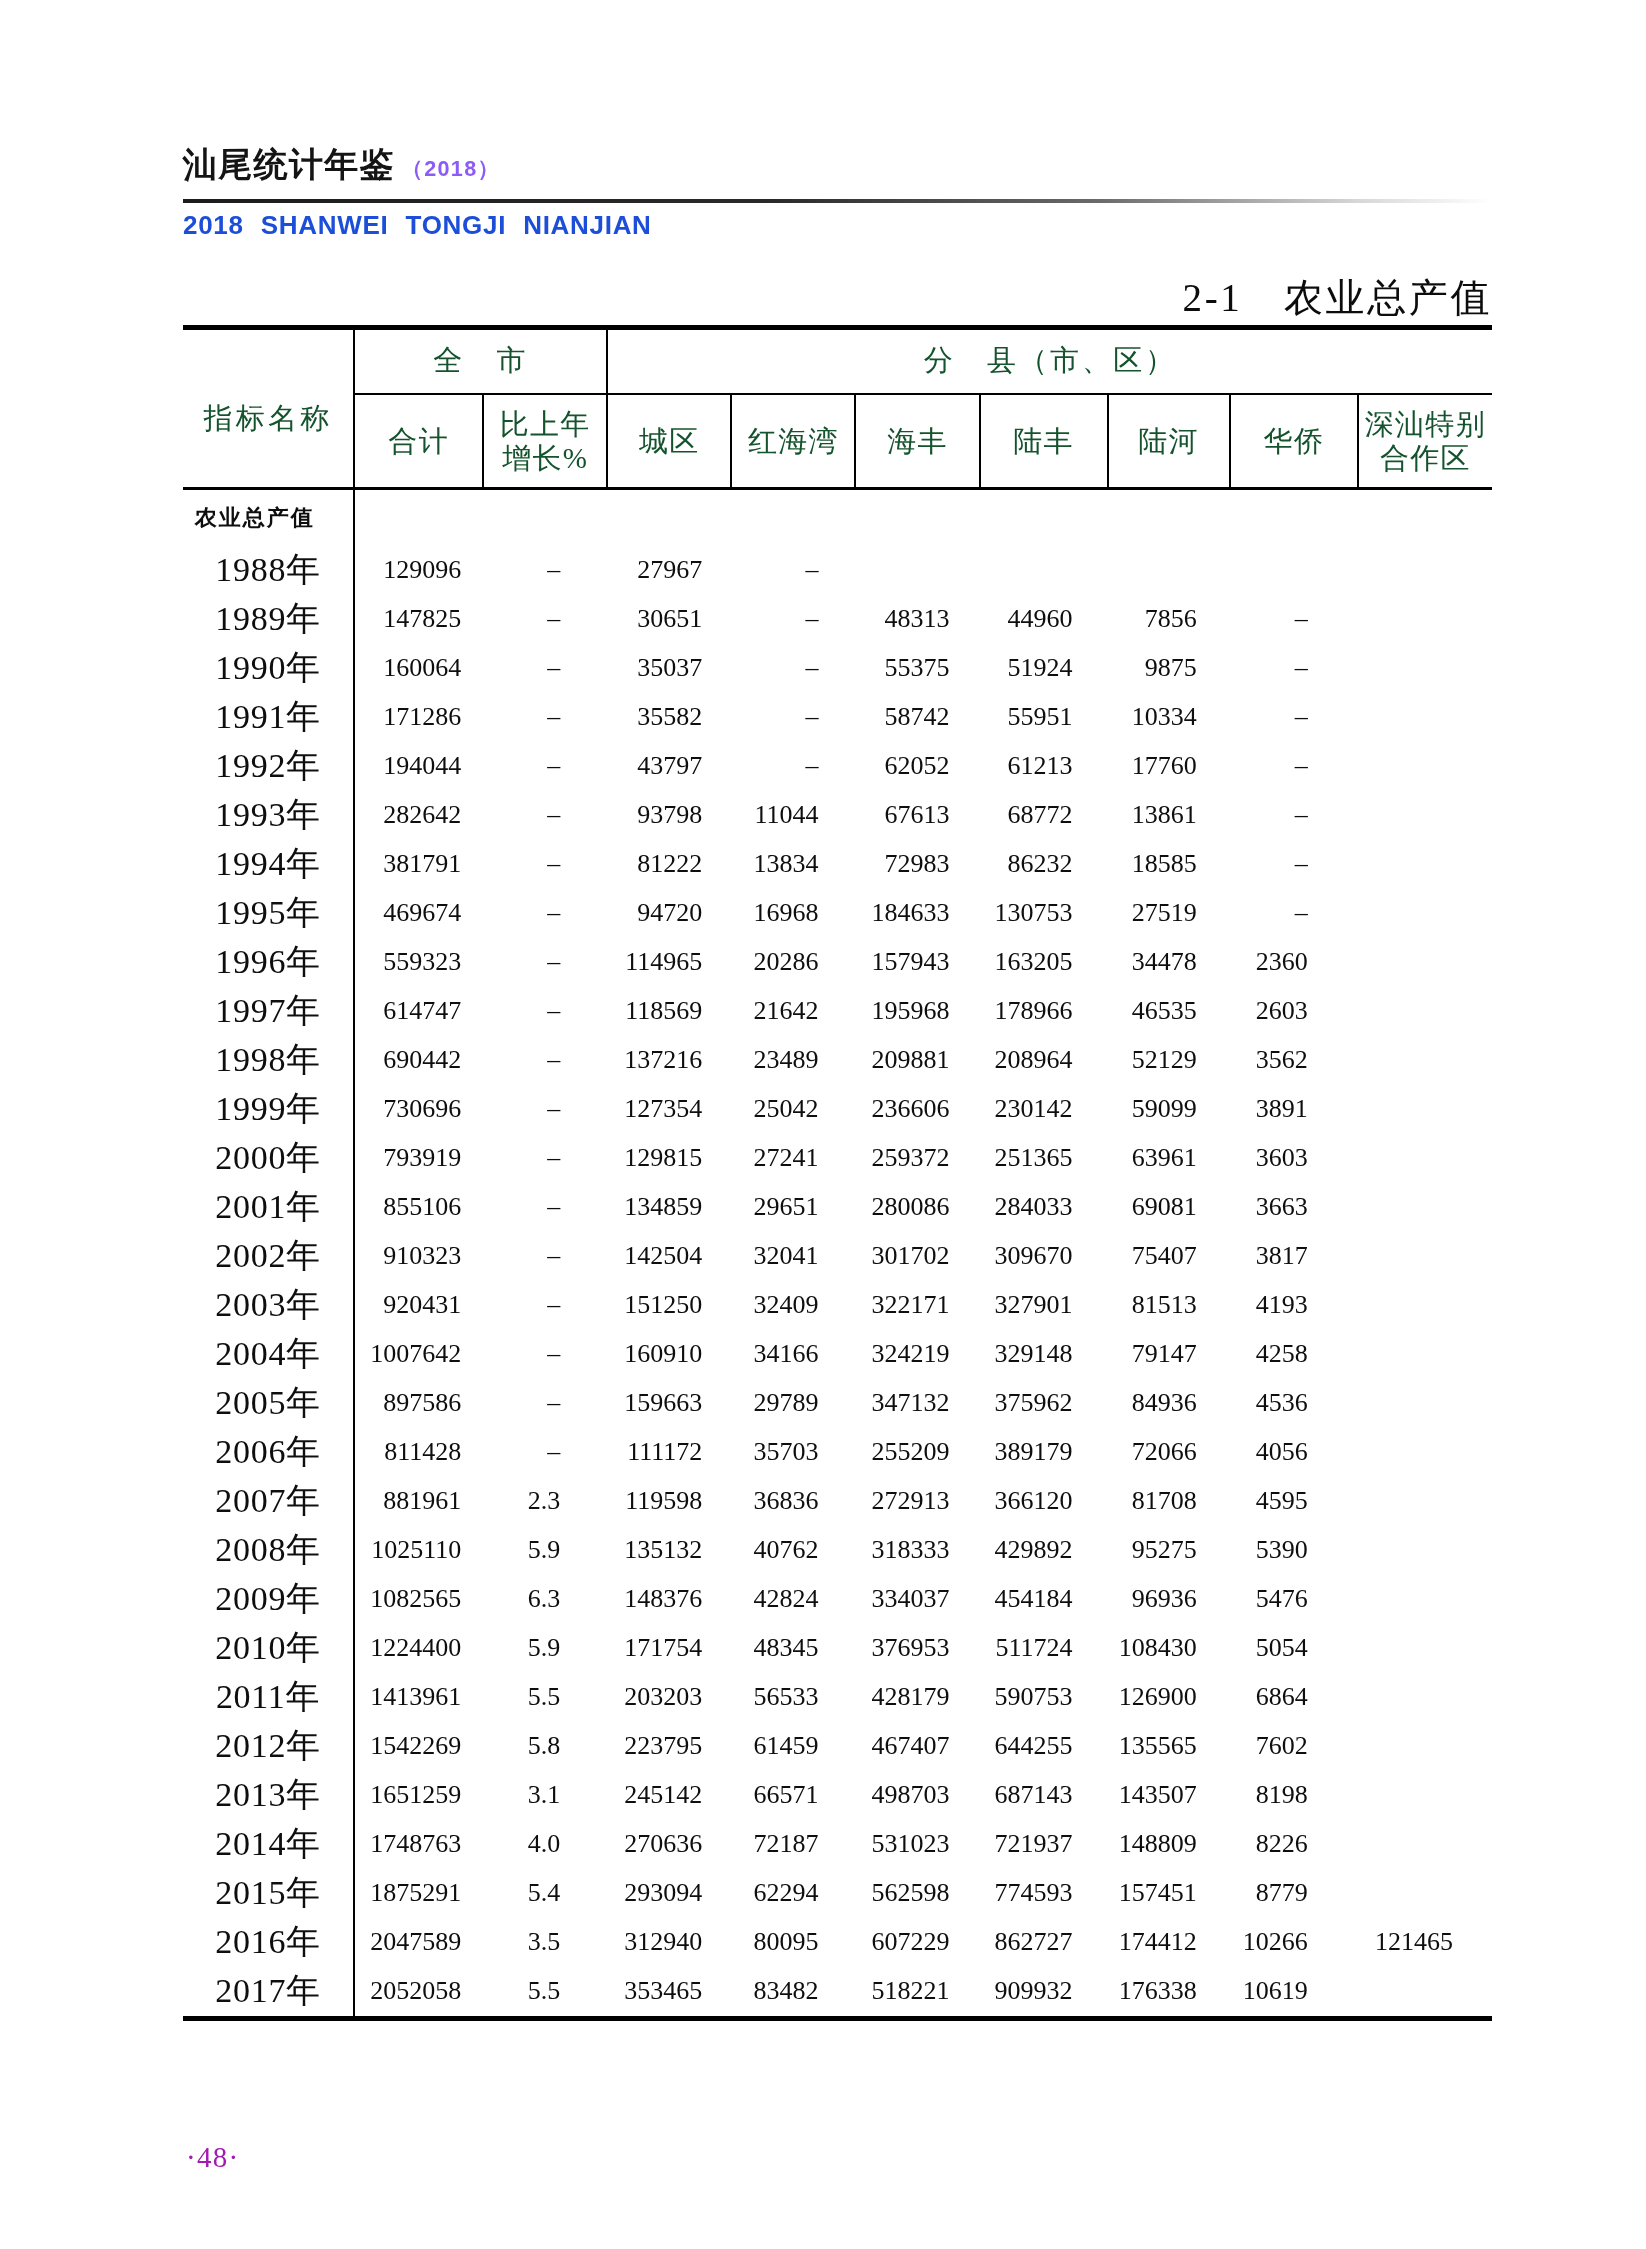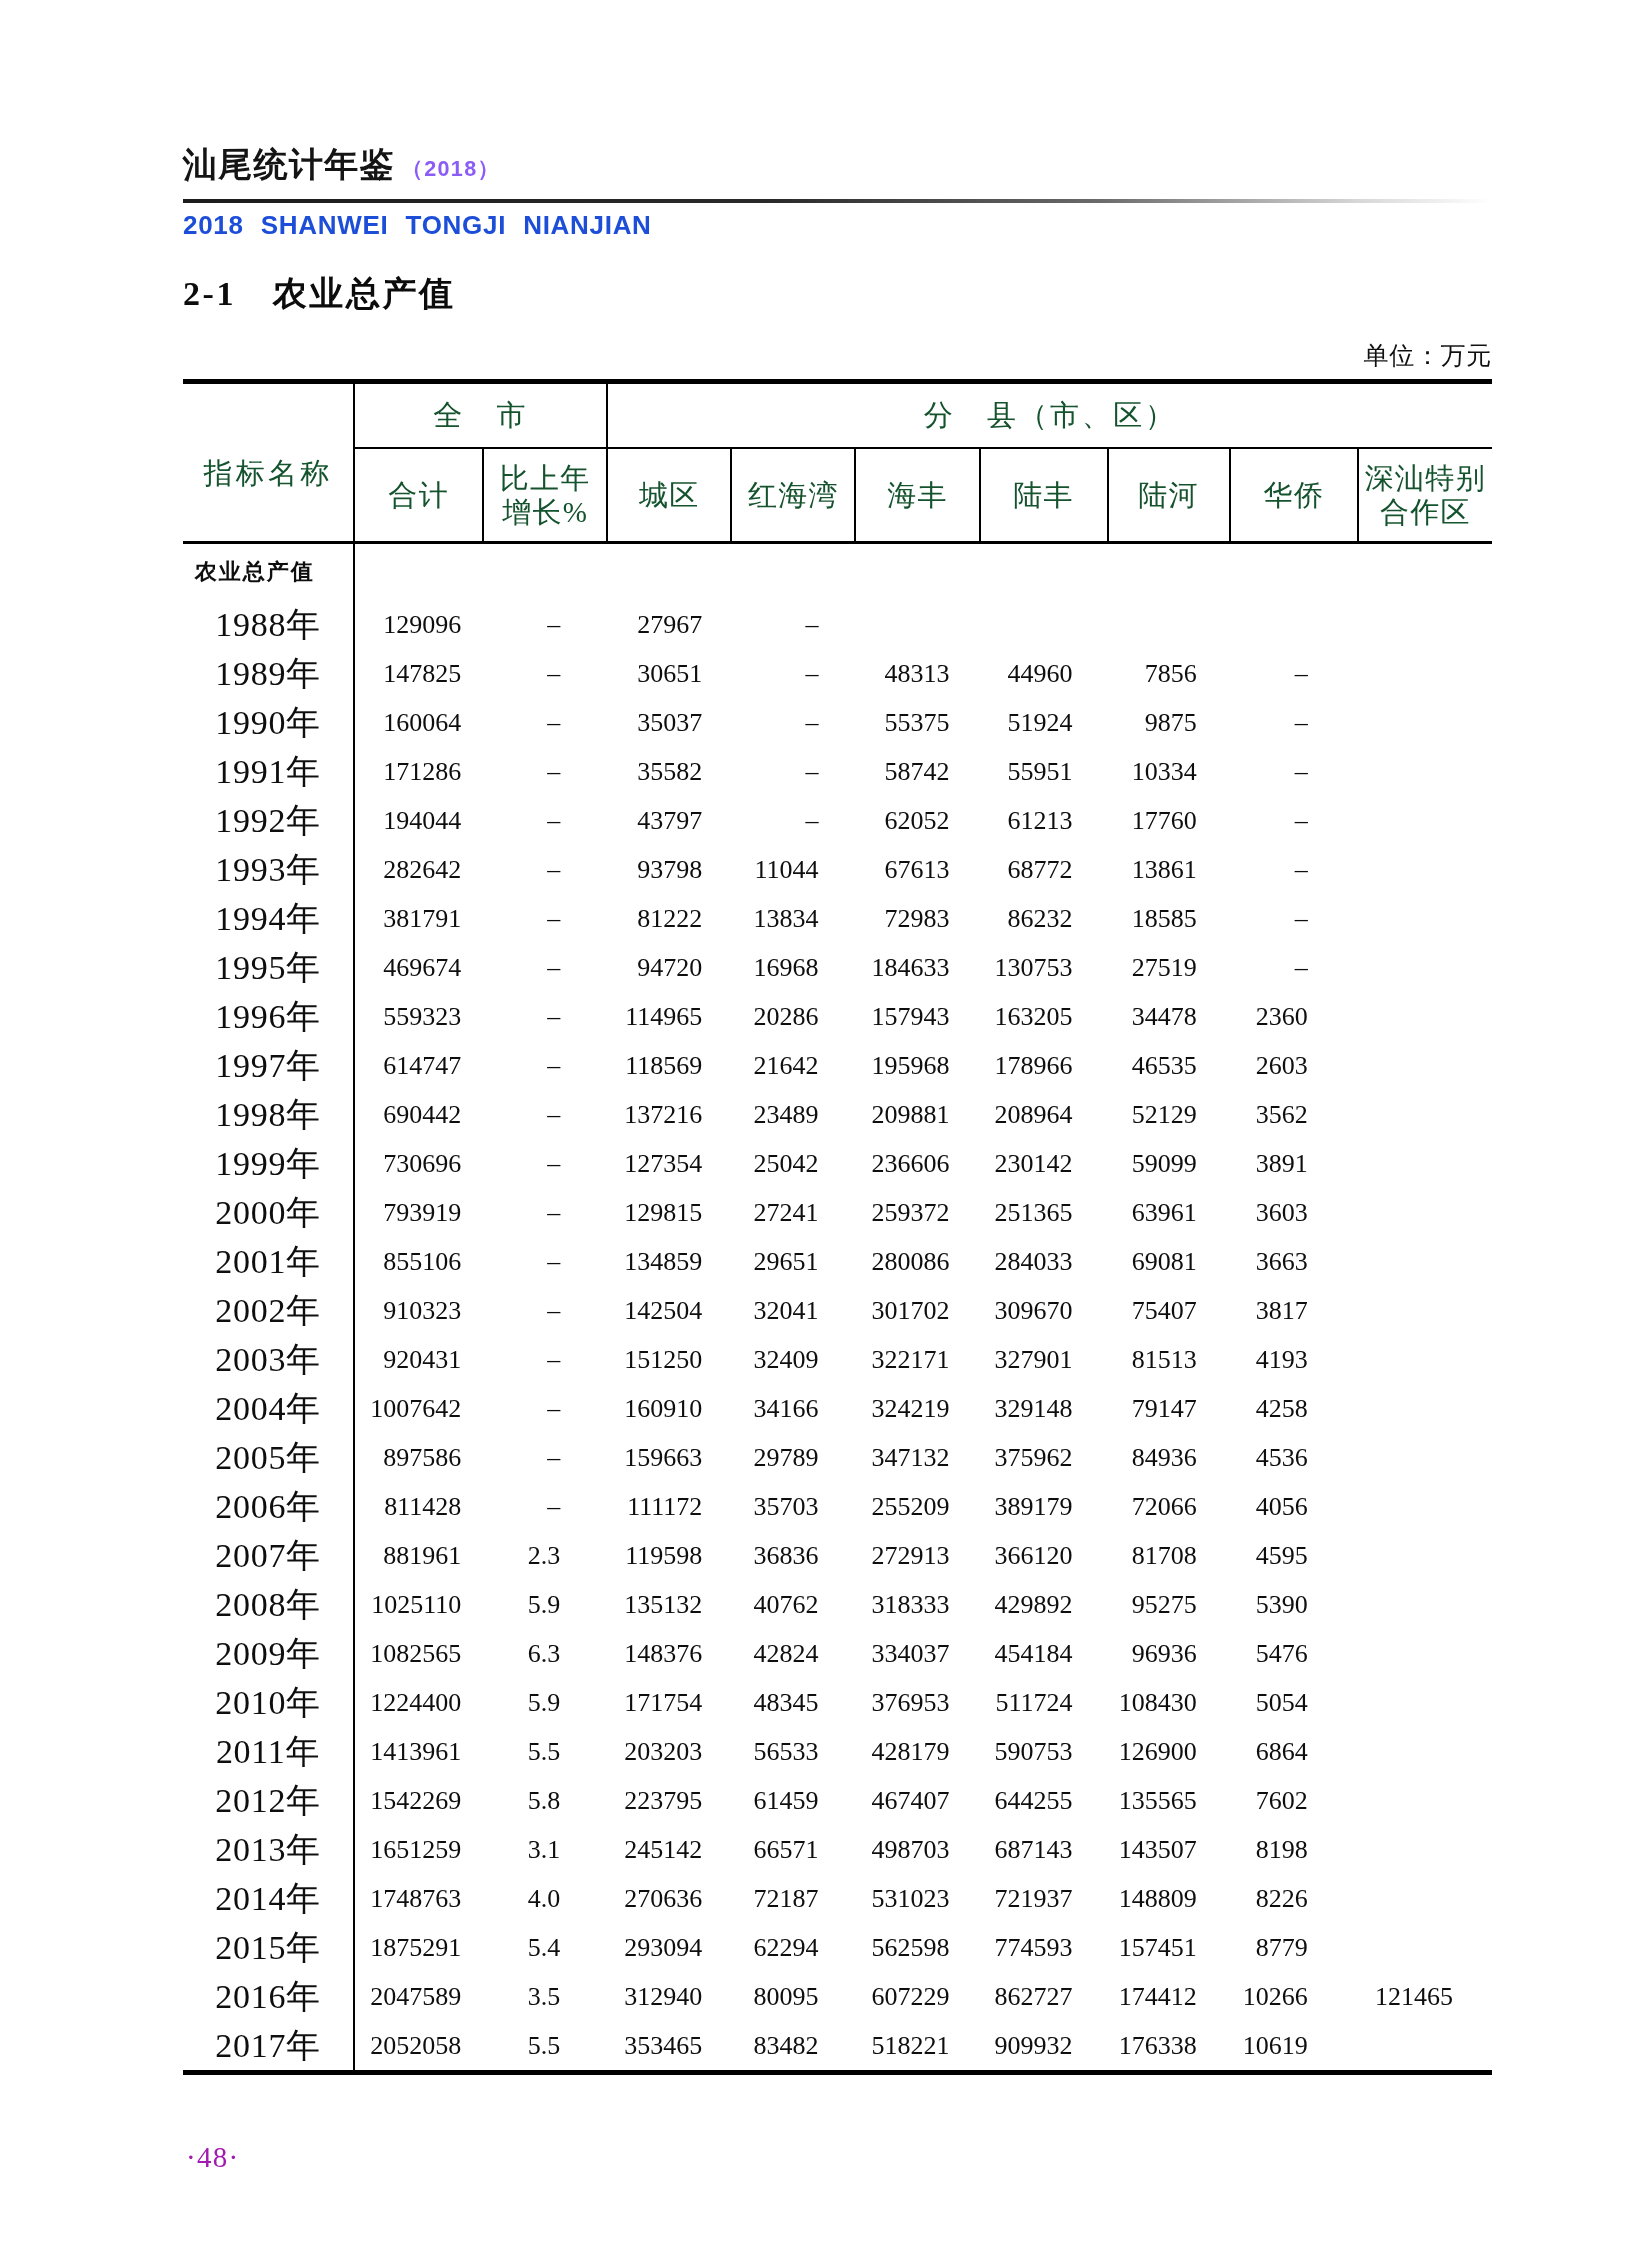--- a/index.html
+++ b/index.html
@@ -24,22 +24,22 @@
     height:3.9px;margin-top:5.2px;
     background:linear-gradient(90deg,#1c1c1c 0%,#2a2a2a 45%,#6a6a6a 70%,#d8d8d8 90%,#ffffff 100%);
   }
   .brand-en{
     margin-top:6.5px;
     font-family:"Liberation Sans","DejaVu Sans",sans-serif;
     font-weight:bold;font-size:26px;color:#1d4ed8;letter-spacing:0.7px;word-spacing:9.2px;
   }
   
   .table-title{
-    margin:30px 0 0 0;text-align:left;
-    font-weight:bold;font-size:34px;color:#0c0c0c;letter-spacing:2.6px;
+    margin:30px 0 0 0;text-align:right;
+    font-weight:normal;font-size:39px;color:#0c0c0c;letter-spacing:2.6px;
   }
   .unit-note{
     margin-top:22px;margin-bottom:7.9px;text-align:right;
     font-size:25px;color:#101010;letter-spacing:0.7px;
   }
   
   table.data{
     width:1309px;border-collapse:collapse;table-layout:fixed;
     border-top:5.2px solid #000;border-bottom:5.2px solid #000;
   }
@@ -88,21 +88,20 @@
   <header class="masthead">
     <div class="brand-row">
       <span class="brand-cn">汕尾统计年鉴</span><span class="brand-year">（2018）</span>
     </div>
     <div class="brand-rule"></div>
     <div class="brand-en">2018 SHANWEI TONGJI NIANJIAN</div>
   </header>
 
   <h1 class="table-title">2-1　农业总产值</h1>
 
-  <div class="unit-note">单位：万元</div>
 
   <table class="data">
     <colgroup>
       <col style="width:171px">
         <col style="width:129px">
         <col style="width:124px">
       <col style="width:124px">
         <col style="width:124px">
         <col style="width:124px">
       <col style="width:128px">

